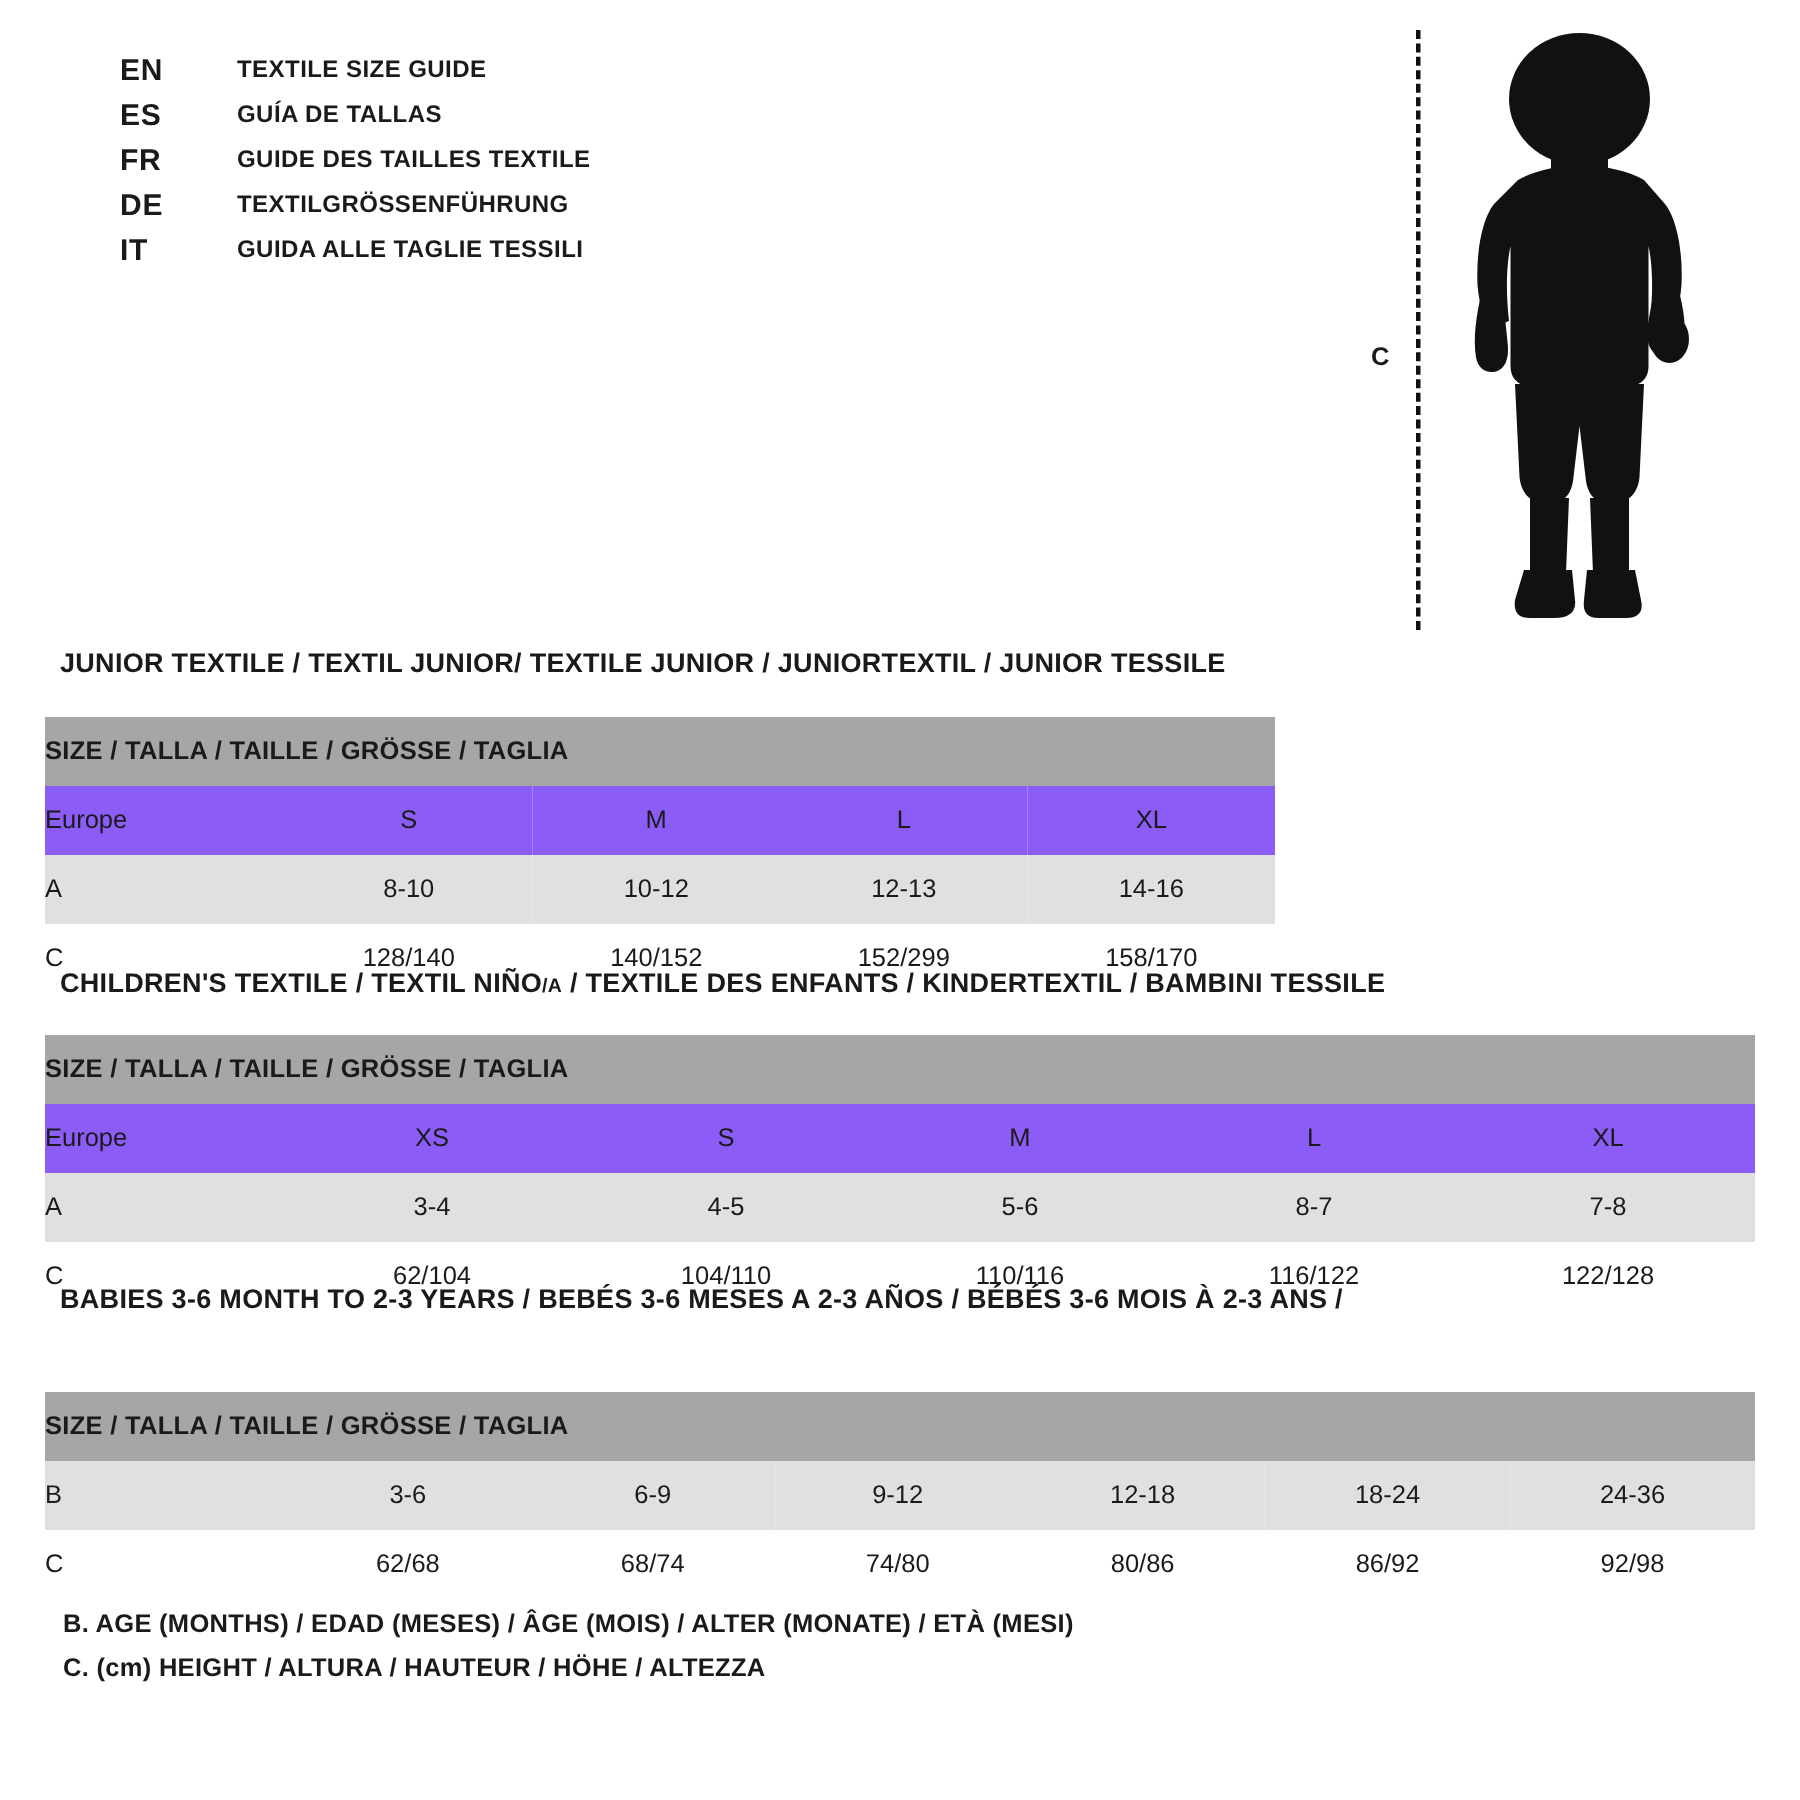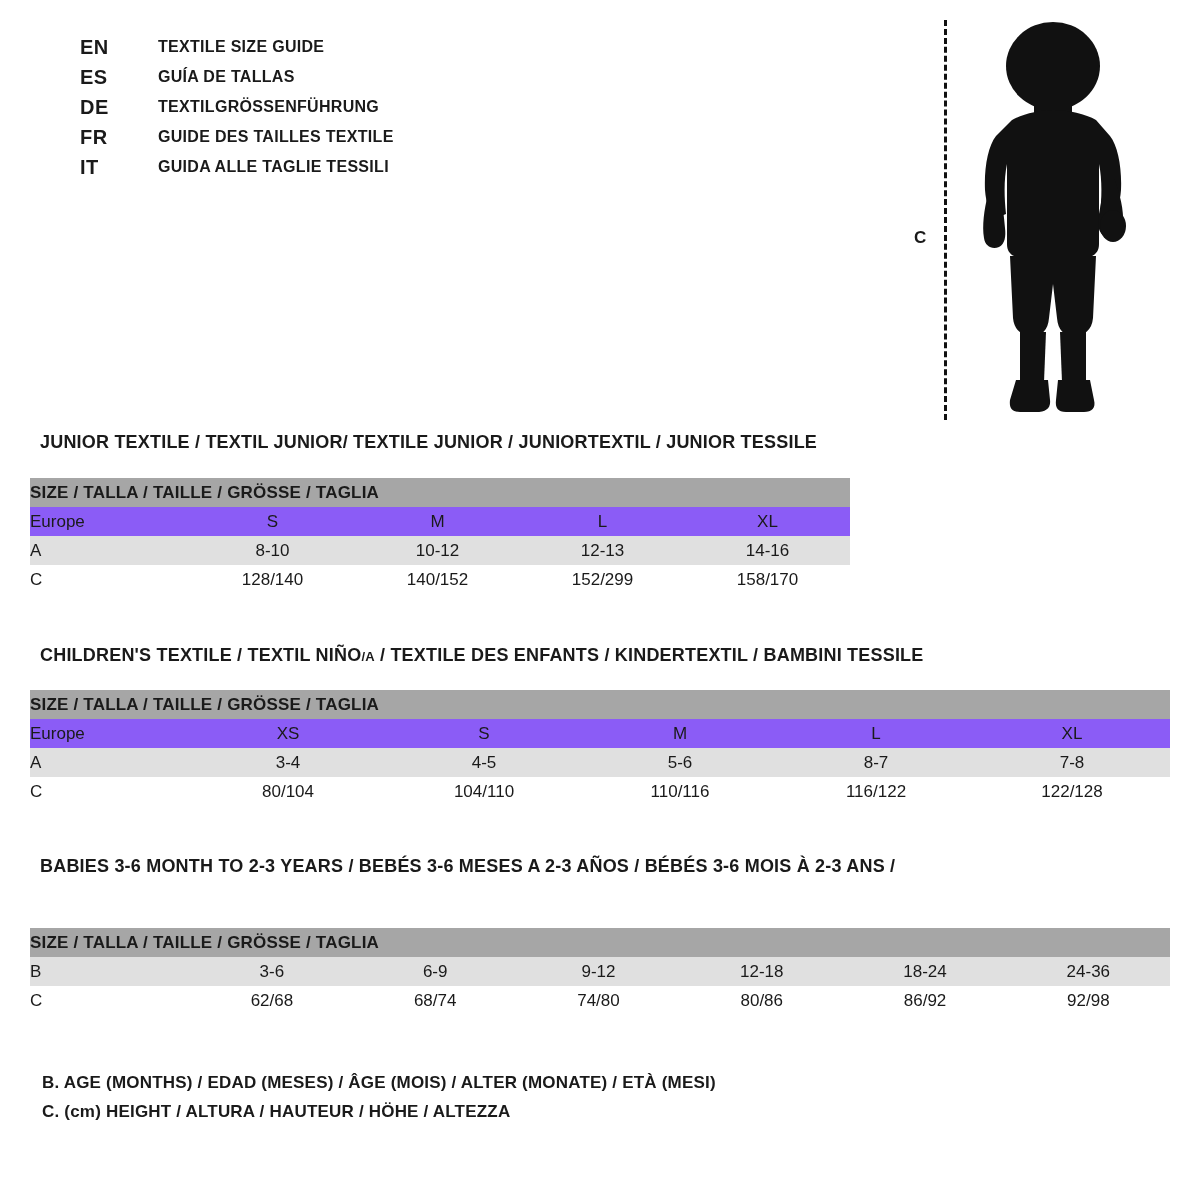--- a/index.html
+++ b/index.html
@@ -91,21 +91,21 @@
   }
 
   table.size-table {
     position: absolute;
     left: 30px;
     border-collapse: collapse;
     font-size: 17px;
   }
   table.size-table td {
     padding: 0;
-    height: 29px;
+    height: 46px;
     vertical-align: middle;
   }
   .hdr-bar td {
     background: #a6a6a6;
     font-weight: bold;
     font-size: 17px;
     padding-left: 12px;
     height: 30px;
     letter-spacing: 0.2px;
   }
@@ -141,26 +141,26 @@
   <div class="lang-block">
     <div class="lang-row">
       <div class="lang-code">EN</div>
       <div class="lang-text">TEXTILE SIZE GUIDE</div>
     </div>
     <div class="lang-row">
       <div class="lang-code">ES</div>
       <div class="lang-text">GUÍA DE TALLAS</div>
     </div>
     <div class="lang-row">
+      <div class="lang-code">FR</div>
+      <div class="lang-text">GUIDE DES TAILLES TEXTILE</div>
+    </div>
+    <div class="lang-row">
       <div class="lang-code">DE</div>
       <div class="lang-text">TEXTILGRÖSSENFÜHRUNG</div>
-    </div>
-    <div class="lang-row">
-      <div class="lang-code">FR</div>
-      <div class="lang-text">GUIDE DES TAILLES TEXTILE</div>
     </div>
     <div class="lang-row">
       <div class="lang-code">IT</div>
       <div class="lang-text">GUIDA ALLE TAGLIE TESSILI</div>
     </div>
   </div>
 
   <div class="figure-area">
     <div class="c-label">C</div>
     <div class="dashed-line"></div>
@@ -252,21 +252,21 @@
     <tr class="row-dark">
       <td class="label-cell">A</td>
       <td class="val-cell">3-4</td>
       <td class="val-cell">4-5</td>
       <td class="val-cell">5-6</td>
       <td class="val-cell">8-7</td>
       <td class="val-cell">7-8</td>
     </tr>
     <tr class="row-white">
       <td class="label-cell">C</td>
-      <td class="val-cell">80/104</td>
+      <td class="val-cell">62/104</td>
       <td class="val-cell">104/110</td>
       <td class="val-cell">110/116</td>
       <td class="val-cell">116/122</td>
       <td class="val-cell">122/128</td>
     </tr>
   </tbody>
     </table>
 
   <div class="section-title" style="top:856px;">BABIES 3-6 MONTH TO 2-3 YEARS / BEBÉS 3-6 MESES A 2-3 AÑOS / BÉBÉS 3-6 MOIS À 2-3 ANS /</div>
 

